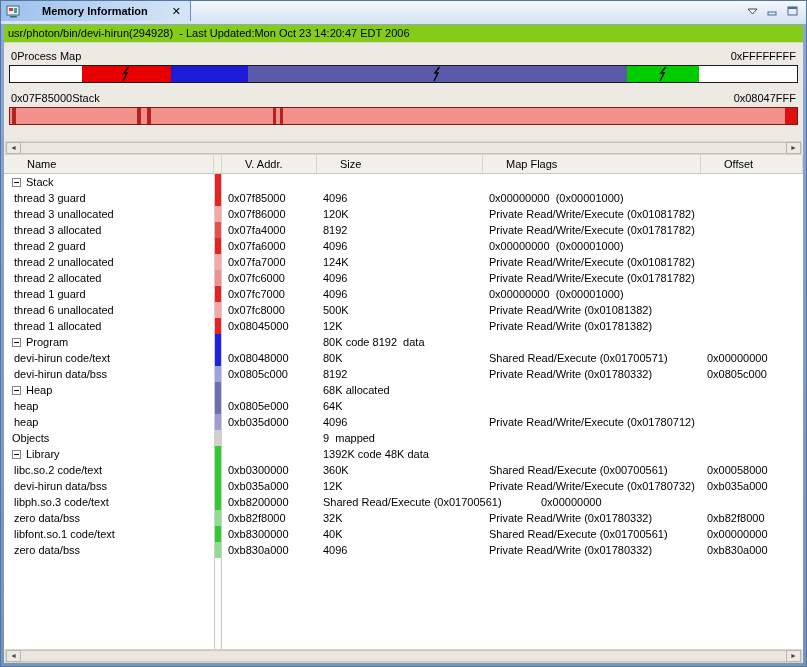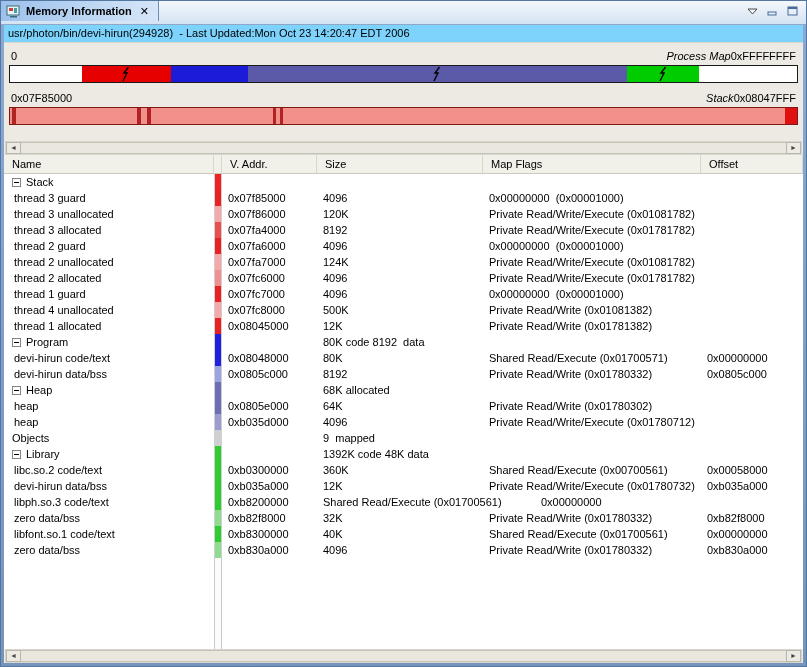--- a/index.html
+++ b/index.html
@@ -3,52 +3,52 @@
 <meta charset="utf-8">
 <style>
   * { margin:0; padding:0; box-sizing:border-box; }
   html,body { width:807px; height:667px; }
   body { font-family:"Liberation Sans","DejaVu Sans",sans-serif; font-size:11px; color:#000; background:#7E9DC9; }
 
   .window { position:relative; width:807px; height:667px; background:linear-gradient(180deg,#8AA9D5,#7693BE); border:1px solid #54779F; overflow:hidden; }
 
   
   .tabbar { position:absolute; top:0; left:0; right:0; height:24px; background:linear-gradient(180deg,#F4F8FC,#D4E2F2); border-bottom:1px solid #8FA8C8; }
-  .tab { position:absolute; left:0; top:0; height:20px; display:flex; align-items:center; gap:5px; padding:0 9px 0 5px; background:linear-gradient(90deg,#9DC1EC,#D6E6F8); border-right:1px solid #6F8EB5; cursor:default; }
+  .tab { position:absolute; left:0; top:0; height:20px; display:flex; align-items:center; gap:21px; padding:0 9px 0 5px; background:linear-gradient(90deg,#9DC1EC,#D6E6F8); border-right:1px solid #6F8EB5; cursor:default; }
   .tab-title { font-size:11px; font-weight:bold; }
   .tab-close { font-size:11px; font-weight:bold; margin-left:3px; cursor:pointer; }
   .tab-toolbar { position:absolute; right:8px; top:5px; display:flex; gap:9px; align-items:center; }
   .tb-icon { display:inline-block; line-height:0; cursor:pointer; }
 
   
   .frame { position:absolute; top:24px; left:3px; right:3px; bottom:3px; background:#ECEAE2; display:flex; flex-direction:column; overflow:hidden; }
 
-  .infobar { flex:0 0 18px; line-height:17px; padding-left:4px; background:#7dd3fc; border-bottom:1px solid #D8D5CC; white-space:pre; }
+  .infobar { flex:0 0 18px; line-height:17px; padding-left:4px; background:#84cc16; border-bottom:1px solid #D8D5CC; white-space:pre; }
 
   
   .chartpane { flex:0 0 98px; padding:4px 5px 0 5px; }
   .map-labels { display:flex; height:18px; line-height:18px; padding:0 2px; }
-  .map-labels .ctr { flex:1; text-align:right;font-style:italic; }
+  .map-labels .ctr { flex:1; text-align:left; }
   .bar { position:relative; height:18px; border:1px solid #1A1A1A; background:#fff; display:flex; overflow:hidden; }
   .bar.stack { border-color:#801818; margin-top:0; }
   .gap6 { height:6px; }
   .seg { position:relative; height:100%; }
   .bolt { position:absolute; left:50%; top:50%; transform:translate(-50%,-50%); line-height:0; }
   .smark { position:absolute; top:0; bottom:0; }
   .scap { position:absolute; top:0; bottom:0; right:0; }
 
   
   .hscroll { flex:0 0 13px; margin:0 1px; background:#F0EEE7; border:1px solid #D9D6CD; display:flex; }
   .sb-btn { flex:0 0 15px; border:1px solid #B9B6AB; background:#ECEAE2; font-size:7px; line-height:10px; text-align:center; color:#444; cursor:pointer; }
   .sb-thumb { flex:1; border:1px solid #C6C3B8; border-left:none; border-right:none; background:#E9E7DE; cursor:pointer; }
 
   
   .tablepane { flex:1; display:flex; flex-direction:column; background:#fff; overflow:hidden; }
   .thead { flex:0 0 19px; display:flex; background:#F1F0E9; border-bottom:1px solid #CCC9BF; }
-  .th { line-height:18px; padding-left:8px; border-right:1px solid #D9D6CC; overflow:hidden; white-space:nowrap; cursor:default; }
+  .th { line-height:18px; padding-left:23px; border-right:1px solid #D9D6CC; overflow:hidden; white-space:nowrap; cursor:default; }
   .c-name   { width:210px; }
   .c-marker { width:8px;  padding:0; }
   .c-vaddr  { width:95px; }
   .c-size   { width:166px; }
   .c-flags  { width:218px; }
   .c-offset { flex:1; }
 
   .tbody { flex:1; position:relative; overflow:hidden; background:#fff; }
   .trow { display:flex; height:16px; line-height:16px; }
   .td { overflow:hidden; white-space:pre; padding-left:6px; }
@@ -217,21 +217,21 @@
           </div>
           <div class="trow">
             <div class="td c-name child"><span>thread 1 guard</span></div>
             <div class="td c-marker" style="background: rgb(232, 34, 34);"></div>
             <div class="td c-vaddr">0x07fc7000</div>
             <div class="td c-size">4096</div>
             <div class="td c-flags">0x00000000  (0x00001000)</div>
             <div class="td c-offset"></div>
           </div>
           <div class="trow">
-            <div class="td c-name child"><span>thread 4 unallocated</span></div>
+            <div class="td c-name child"><span>thread 6 unallocated</span></div>
             <div class="td c-marker" style="background: rgb(246, 168, 168);"></div>
             <div class="td c-vaddr">0x07fc8000</div>
             <div class="td c-size">500K</div>
             <div class="td c-flags">Private Read/Write (0x01081382)</div>
             <div class="td c-offset"></div>
           </div>
           <div class="trow">
             <div class="td c-name child"><span>thread 1 allocated</span></div>
             <div class="td c-marker" style="background: rgb(232, 34, 34);"></div>
             <div class="td c-vaddr">0x08045000</div>
@@ -269,21 +269,20 @@
             <div class="td c-vaddr"></div>
             <div class="td c-size">68K allocated</div>
             <div class="td c-flags"></div>
             <div class="td c-offset"></div>
           </div>
           <div class="trow">
             <div class="td c-name child"><span>heap</span></div>
             <div class="td c-marker" style="background: rgb(110, 110, 180);"></div>
             <div class="td c-vaddr">0x0805e000</div>
             <div class="td c-size">64K</div>
-            <div class="td c-flags">Private Read/Write (0x01780302)</div>
             <div class="td c-offset"></div>
           </div>
           <div class="trow">
             <div class="td c-name child"><span>heap</span></div>
             <div class="td c-marker" style="background: rgb(156, 156, 208);"></div>
             <div class="td c-vaddr">0xb035d000</div>
             <div class="td c-size">4096</div>
             <div class="td c-flags">Private Read/Write/Execute (0x01780712)</div>
             <div class="td c-offset"></div>
           </div>

